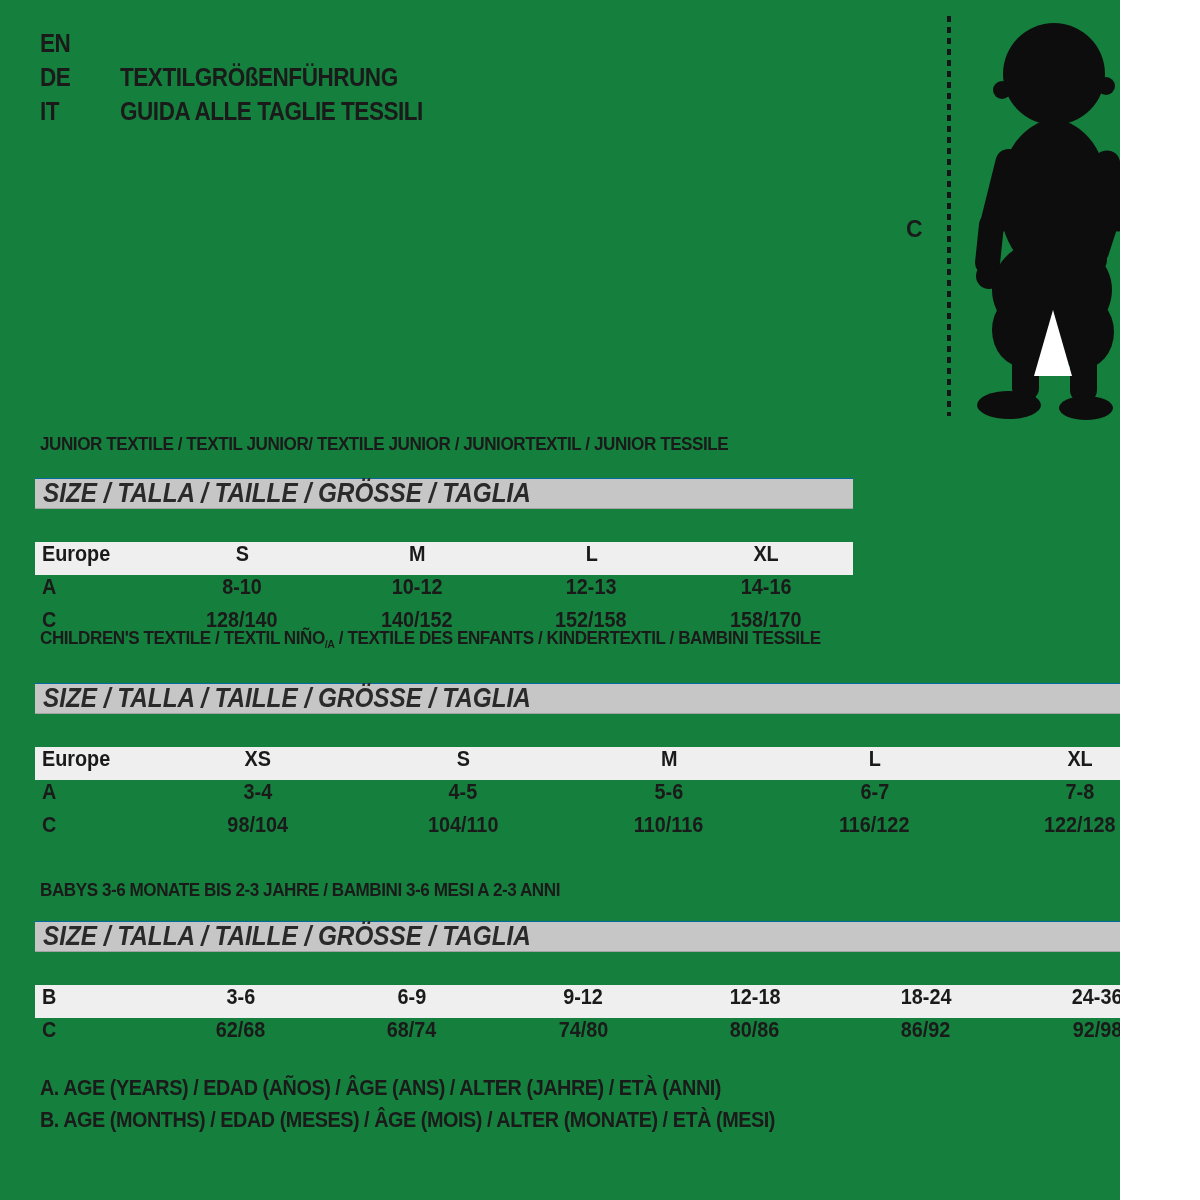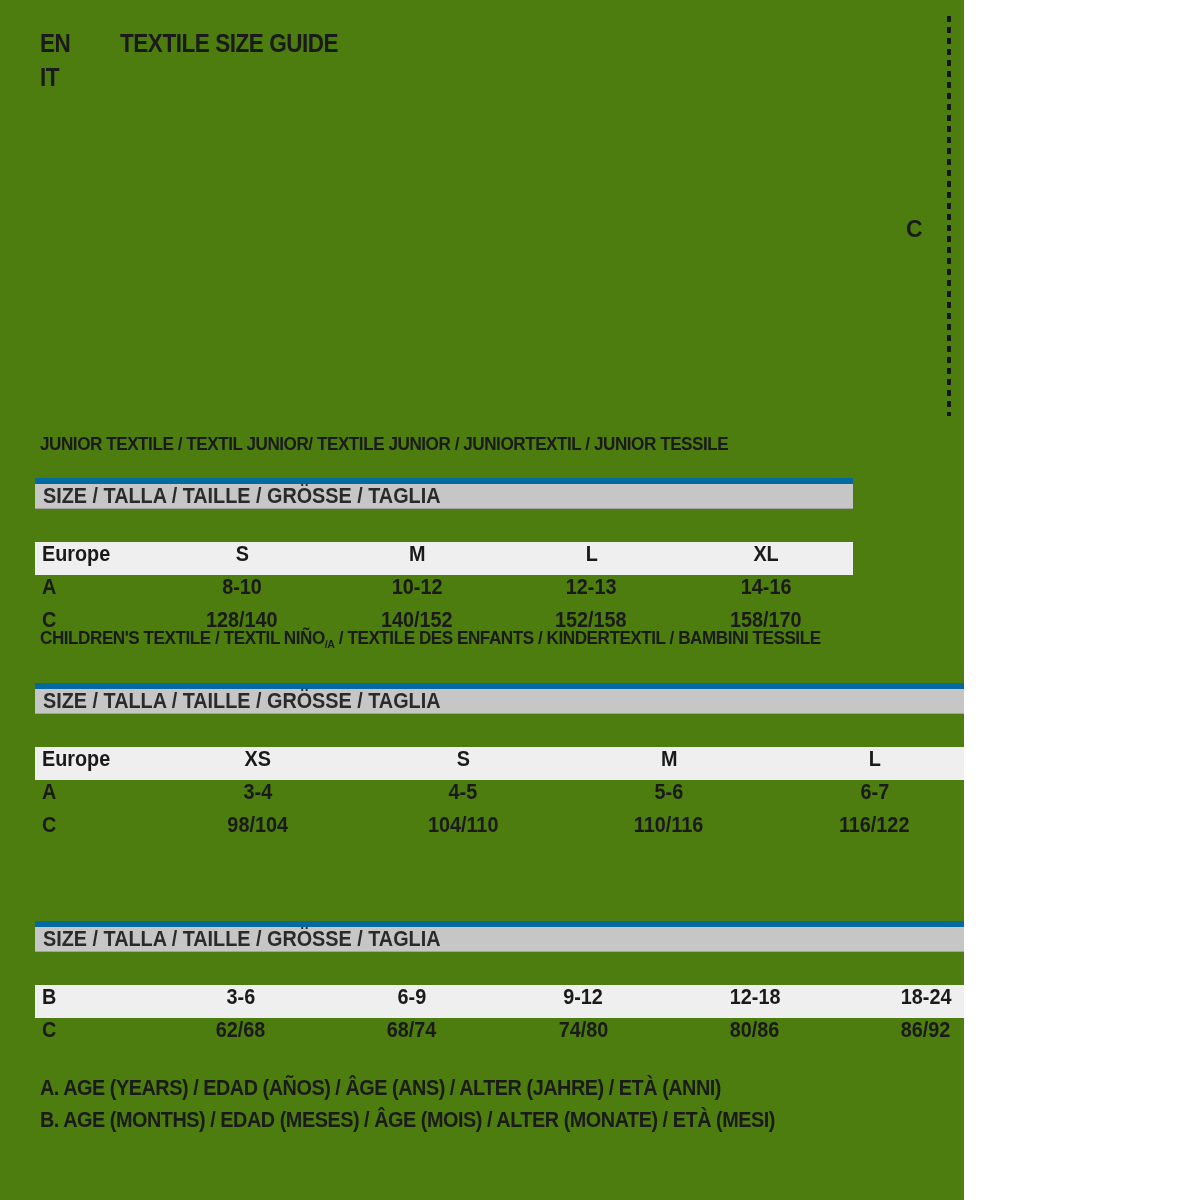--- a/index.html
+++ b/index.html
@@ -1,20 +1,20 @@
 <!DOCTYPE html>
 <html><head>
 <meta charset="utf-8">
 <style>
   * { margin:0; padding:0; box-sizing:border-box; }
   html,body { background:#ffffff; }
   body { font-family:"Liberation Sans", sans-serif; color:#1a1a1a; }
   #canvas {
-    position:relative; width:964px; height:1200px;
-    background:#4d7c0f; overflow:hidden;
+    position:relative; width:1120px; height:1200px;
+    background:#15803d; overflow:hidden;
     -webkit-font-smoothing:antialiased;
   }
   .cond { display:inline-block; transform:scaleX(0.9); transform-origin:0 50%; white-space:nowrap; }
   .cond-c { display:inline-block; transform:scaleX(0.9); transform-origin:50% 50%; white-space:nowrap; }
 
   
   .lang-list { position:absolute; left:40px; top:26px; }
   .lang-row { display:flex; height:34px; align-items:center; }
   .lang-code, .lang-title { font-size:25px; font-weight:700; letter-spacing:-0.5px; }
   .lang-code { width:80px; flex:0 0 80px; }
@@ -24,43 +24,47 @@
     background:repeating-linear-gradient(to bottom, #161616 0 6px, transparent 6px 11px); }
   .c-label { position:absolute; left:906px; top:216px; font-size:23px; font-weight:700; }
   .silhouette { position:absolute; left:962px; top:10px; width:190px; height:412px; }
 
   
   .section-title { position:absolute; left:40px; font-size:19px; font-weight:700; letter-spacing:-0.5px; }
   .sub { font-size:62%; position:relative; top:4px; }
 
   
   .size-table { position:absolute; left:35px; }
-  .t-header { height:31px; background:#c6c6c6; border-top:6px solid #0369a1; border-bottom:1px solid #a3a3a3;
-    display:flex; align-items:center; padding-left:8px; font-size:22px; font-weight:700; color:#2a2a2a; }
+  .t-header { height:31px; background:#c6c6c6; border-top:1px solid #0369a1; border-bottom:1px solid #a3a3a3;
+    display:flex; align-items:center; padding-left:8px; font-size:27px; font-weight:700; color:#2a2a2a;font-style:italic; }
   .t-row { display:grid; height:33px; align-items:center; font-size:22px; font-weight:700; }
   .t-row.shaded { background:#efefef; }
   .t-cell { text-align:center; overflow:visible;margin-top:32px; }
   .t-cell.label { text-align:left; padding-left:7px; }
 
   
   .legend { position:absolute; left:40px; top:1072px; }
   .legend-line { height:32px; display:flex; align-items:center; font-size:22px; font-weight:700; letter-spacing:-0.5px; }
 </style>
 </head>
 <body>
 
 <div id="canvas">
 
   <div class="lang-list">
     <div class="lang-row">
       <span class="lang-code"><span class="cond">EN</span></span>
-      <span class="lang-title"><span class="cond">TEXTILE SIZE GUIDE</span></span>
+    </div>
+    <div class="lang-row">
+      <span class="lang-code"><span class="cond">DE</span></span>
+      <span class="lang-title"><span class="cond">TEXTILGRÖßENFÜHRUNG</span></span>
     </div>
     <div class="lang-row">
       <span class="lang-code"><span class="cond">IT</span></span>
+      <span class="lang-title"><span class="cond">GUIDA ALLE TAGLIE TESSILI</span></span>
     </div>
   </div>
 
   <span class="c-label">C</span>
   <div class="dash-line"></div>
   <svg class="silhouette" viewBox="0 0 190 412" xmlns="http://www.w3.org/2000/svg" aria-hidden="true">
     <g fill="#0d0d0d">
       <circle cx="92" cy="64" r="51"></circle>
       <circle cx="40" cy="80" r="9"></circle>
       <circle cx="144" cy="76" r="9"></circle>
@@ -138,20 +142,23 @@
       <div class="t-row" style="grid-template-columns: 120px repeat(5, 1fr);">
         <div class="t-cell label"><span class="cond">C</span></div>
         <div class="t-cell"><span class="cond-c">98/104</span></div>
         <div class="t-cell"><span class="cond-c">104/110</span></div>
         <div class="t-cell"><span class="cond-c">110/116</span></div>
         <div class="t-cell"><span class="cond-c">116/122</span></div>
         <div class="t-cell"><span class="cond-c">122/128</span></div>
       </div>
     </div>
 
+  <div class="section-title" style="top:879px">
+    <span class="cond">BABYS 3-6 MONATE BIS 2-3 JAHRE / BAMBINI 3-6 MESI A 2-3 ANNI</span>
+  </div>
   <div class="size-table" style="top:921px; width:1148px">
       <div class="t-header">
         <span class="cond">SIZE / TALLA / TAILLE / GRÖSSE / TAGLIA</span>
       </div>
       <div class="t-row" style="grid-template-columns: 120px repeat(6, 1fr);">
         <div class="t-cell label"><span class="cond">B</span></div>
         <div class="t-cell"><span class="cond-c">3-6</span></div>
         <div class="t-cell"><span class="cond-c">6-9</span></div>
         <div class="t-cell"><span class="cond-c">9-12</span></div>
         <div class="t-cell"><span class="cond-c">12-18</span></div>

